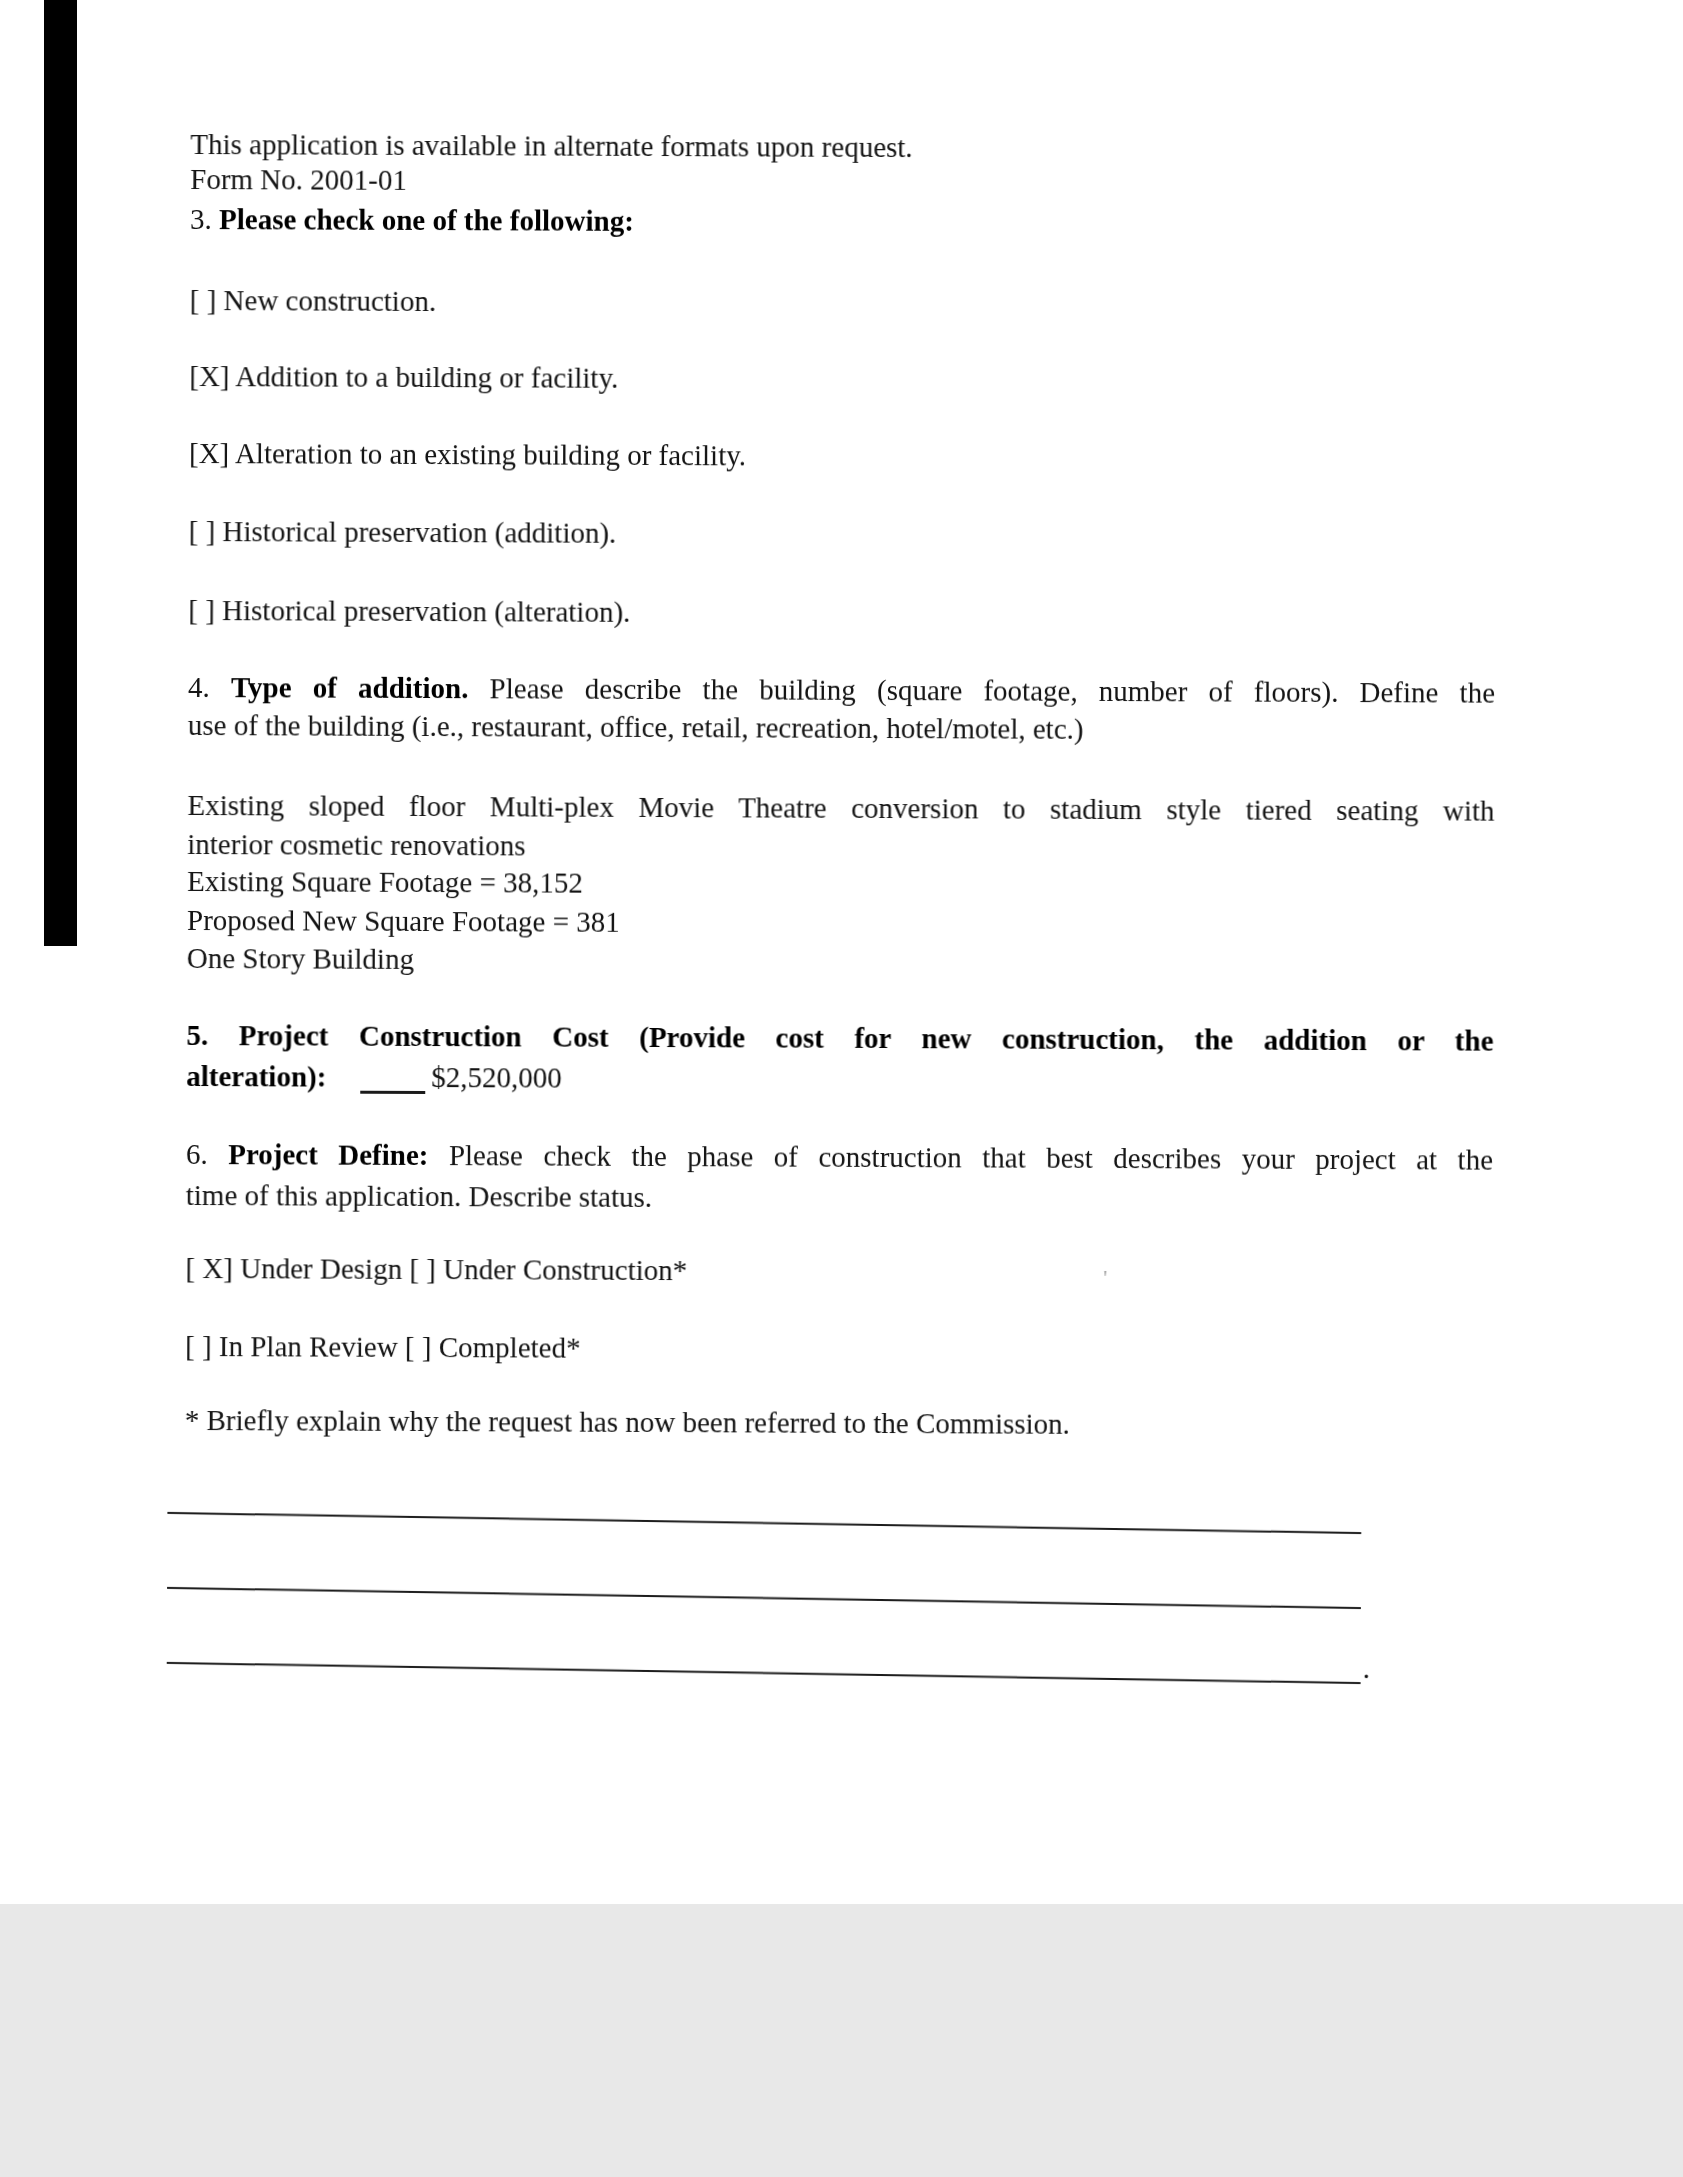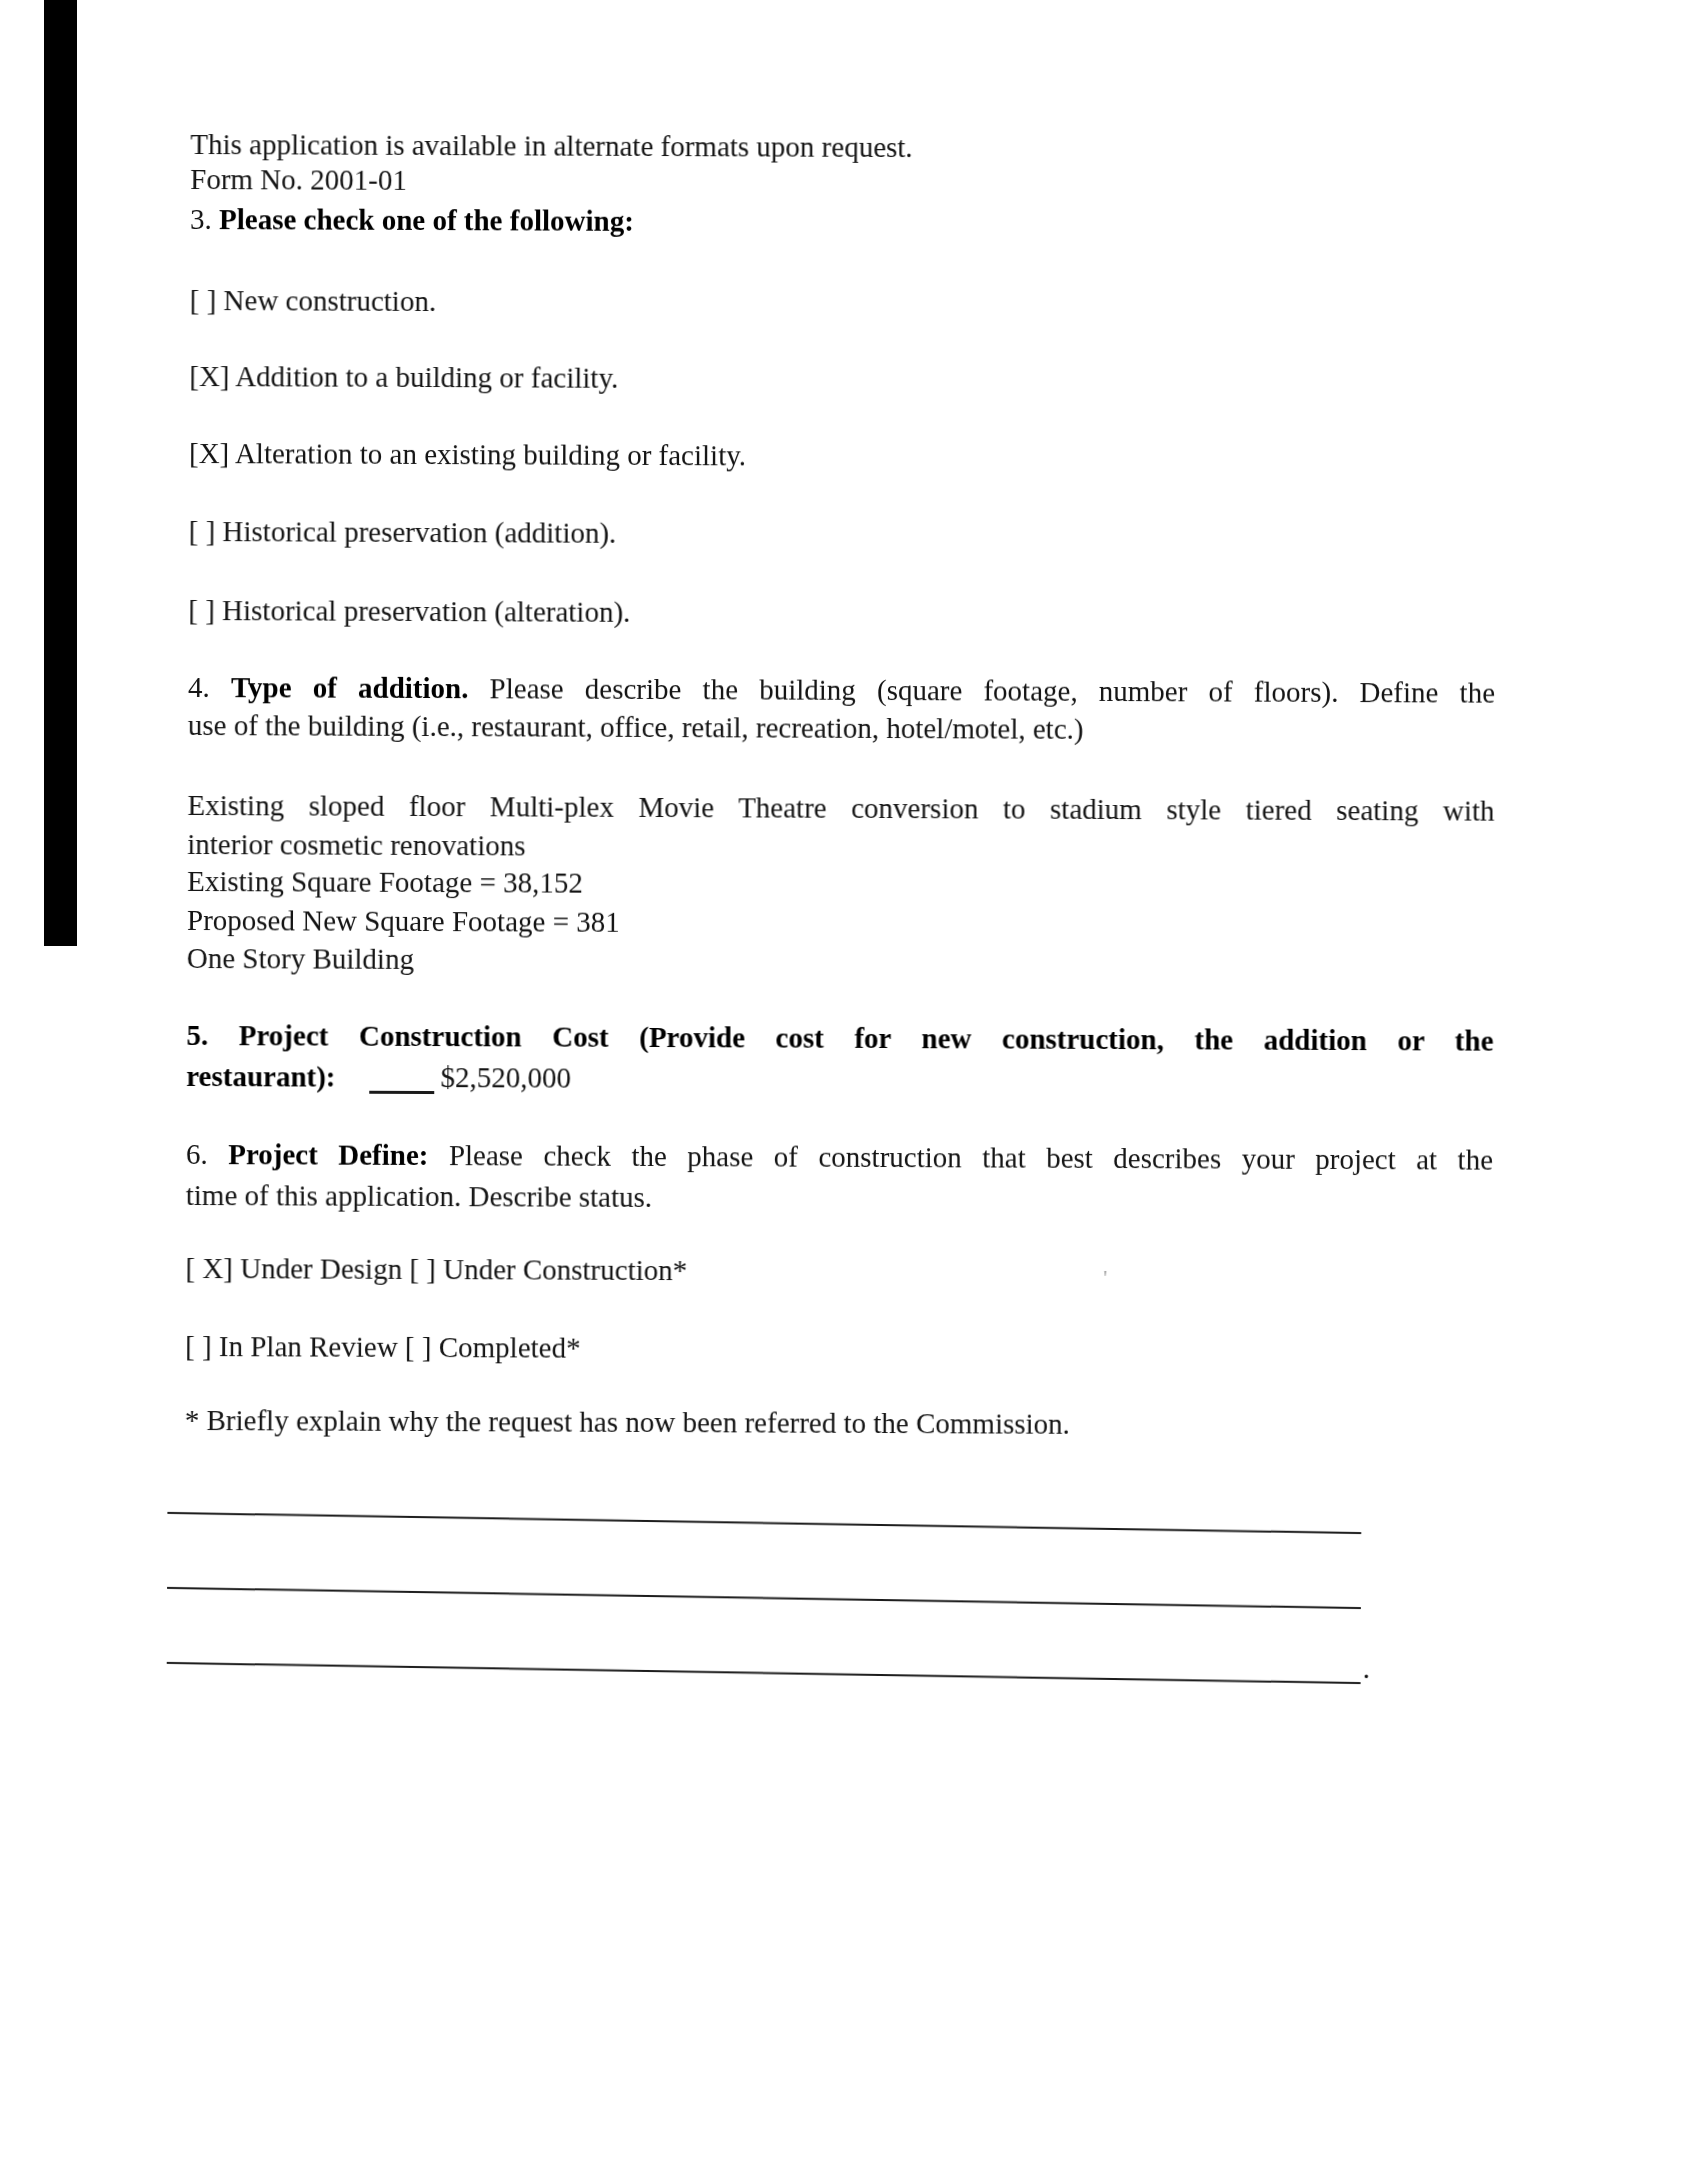--- a/index.html
+++ b/index.html
@@ -1,19 +1,19 @@
 <!DOCTYPE html>
 <html><head>
 <meta charset="utf-8">
 <style>
   html, body { margin: 0; padding: 0; background: #e8e8e8; }
   .page {
     position: relative;
     width: 1683px;
-    height: 2177px;
+    height: 1904px;
     background: #ffffff;
     overflow: hidden;
     font-family: "Liberation Serif", "DejaVu Serif", serif;
     color: #141414;
   }
   .scan-bar {
     position: absolute;
     left: 44px;
     top: 0;
     width: 33px;
@@ -96,21 +96,21 @@
     <div class="ln just" style="top:668px"><span>4.</span> <span class="b">Type of addition.</span> <span>Please describe the building (square footage, number of floors). Define the</span></div>
     <div class="ln" style="top:706px">use of the building (i.e., restaurant, office, retail, recreation, hotel/motel, etc.)</div>
 
     <div class="ln just" style="top:786px">Existing sloped floor Multi-plex Movie Theatre conversion to stadium style tiered seating with</div>
     <div class="ln" style="top:825px">interior cosmetic renovations</div>
     <div class="ln" style="top:862px">Existing Square Footage = 38,152</div>
     <div class="ln" style="top:901px">Proposed New Square Footage = 381</div>
     <div class="ln" style="top:939px">One Story Building</div>
 
     <div class="ln just" style="top:1016px"><span class="b">5. Project Construction Cost (Provide cost for new construction, the addition or the</span></div>
-    <div class="ln" style="top:1057px"><span class="b">restaurant):</span><span class="blank-short"></span><span>$2,520,000</span></div>
+    <div class="ln" style="top:1057px"><span class="b">alteration):</span><span class="blank-short"></span><span>$2,520,000</span></div>
 
     <div class="ln just" style="top:1135px"><span>6.</span> <span class="b">Project Define:</span> <span>Please check the phase of construction that best describes your project at the</span></div>
     <div class="ln" style="top:1176px">time of this application. Describe status.</div>
 
     <div class="ln" style="top:1249px">[ X] Under Design [ ] Under Construction*</div>
     <div class="ln" style="top:1327px">[ ] In Plan Review [ ] Completed*</div>
 
     <div class="ln" style="top:1401px">* Briefly explain why the request has now been referred to the Commission.</div>
 
     <div class="speck">'</div>

